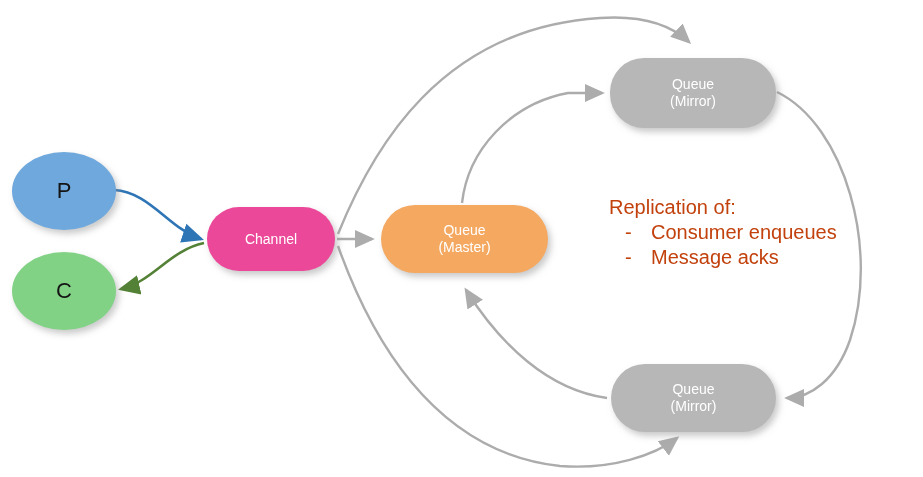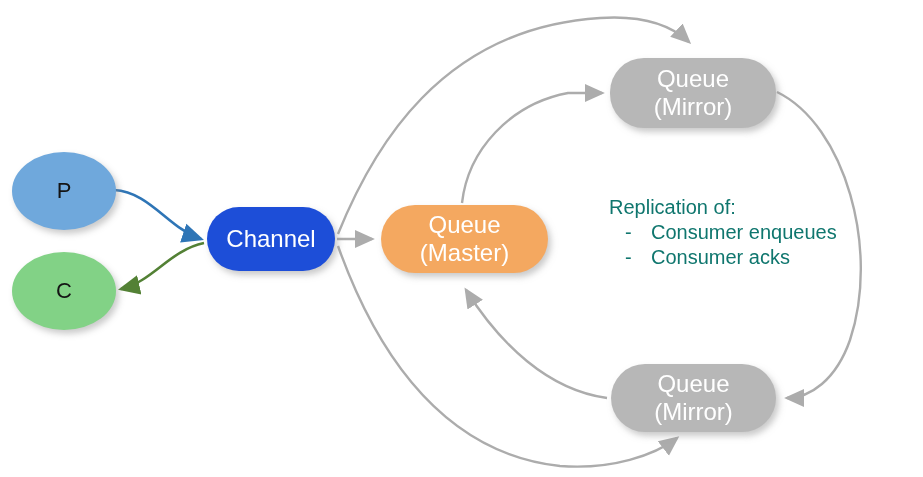--- a/index.html
+++ b/index.html
@@ -39,53 +39,53 @@
   }
   .ellipse {
     border-radius: 50%;
     color: #141414;
     font-size: 22px;
     box-shadow: 3px 4px 6px rgba(140,140,140,0.45);
   }
   .rrect {
     border-radius: 34px;
     color: #ffffff;
-    font-size: 24px;
+    font-size: 14px;
     box-shadow: 3px 4px 6px rgba(150,150,150,0.5);
   }
   #node-p {
     left: 12px; top: 152px; width: 104px; height: 78px;
     background: #6FA8DC;
   }
   #node-c {
     left: 12px; top: 252px; width: 104px; height: 78px;
     background: #82D286;
   }
   #node-channel {
     left: 207px; top: 207px; width: 128px; height: 64px;
-    background: #1d4ed8;
+    background: #ec4899;
   }
   #node-master {
     left: 381px; top: 205px; width: 167px; height: 68px;
     background: #F4A860;
   }
   #node-mirror-top {
     left: 610px; top: 58px; width: 166px; height: 70px;
     background: #B7B7B7;
   }
   #node-mirror-bottom {
     left: 611px; top: 364px; width: 165px; height: 68px;
     background: #B7B7B7;
   }
   #replication-note {
     position: absolute;
     left: 609px;
     top: 196px;
     width: 300px;
-    color: #0f766e;
+    color: #c2410c;
     font-size: 20px;
     z-index: 4;
   }
   #replication-note .note-title {
     display: block;
     margin-bottom: 2px;
   }
   #replication-note .note-row {
     display: flex;
     margin-top: 2px;
@@ -160,17 +160,17 @@
   </div>
 
   <div id="replication-note">
     <span class="note-title">Replication of:</span>
     <div class="note-row">
       <span class="note-dash">-</span>
       <span>Consumer enqueues</span>
     </div>
     <div class="note-row">
       <span class="note-dash">-</span>
-      <span>Consumer acks</span>
+      <span>Message acks</span>
     </div>
   </div>
 
 </div>
 
 </body></html>

